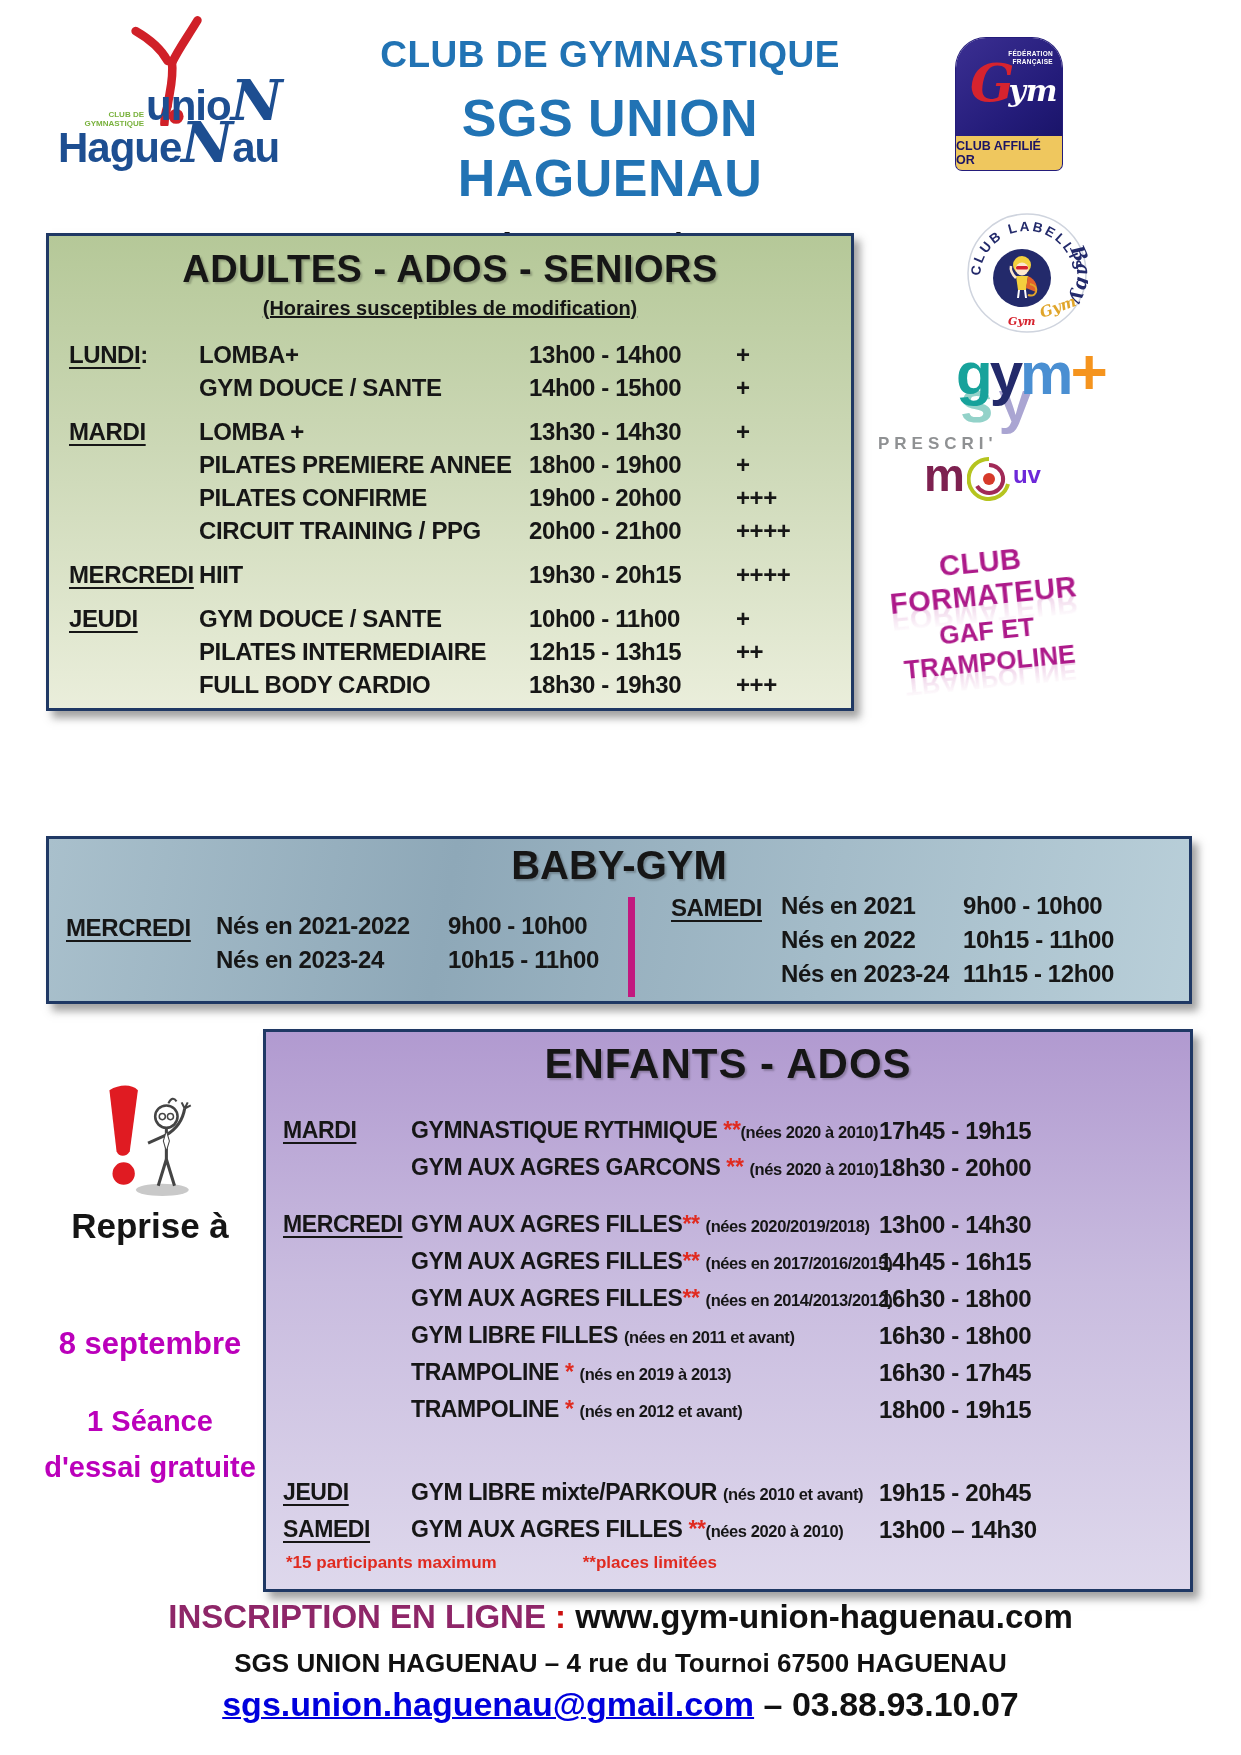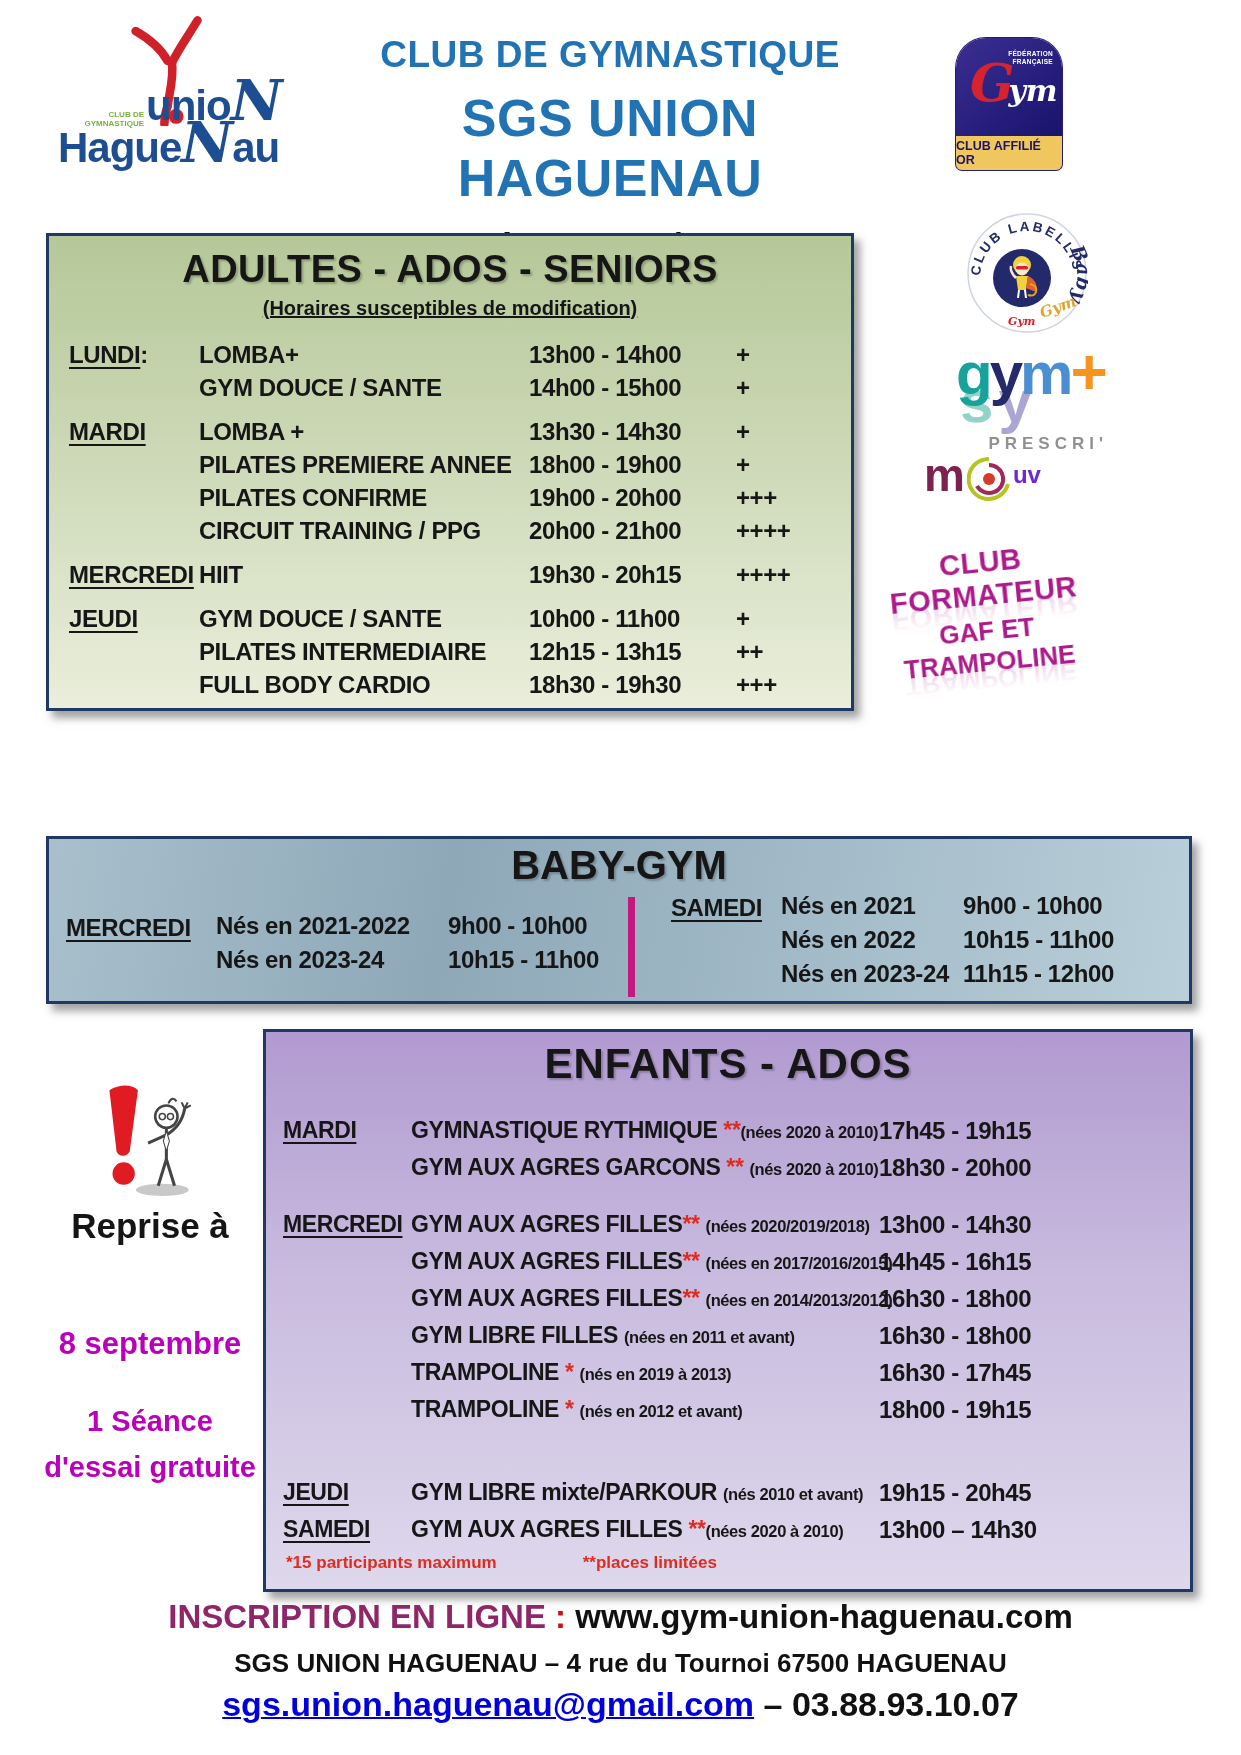--- a/index.html
+++ b/index.html
@@ -93,21 +93,21 @@
          font-size:29px;font-weight:700;color:#bb00bb;line-height:46px;}
 
   
   .badge-baby{position:absolute;left:966px;top:212px;width:122px;height:122px;}
   .gymplus{position:absolute;left:956px;top:342px;width:180px;height:100px;font-weight:700;}
   .gp-main{position:relative;z-index:1;font-size:60px;letter-spacing:-3px;line-height:60px;}
   .gp-g{color:#17a29b;}.gp-y{color:#232a6b;}.gp-m{color:#4a8fd2;}
   .gp-plus{color:#f5941e;font-size:64px;}
   .gp-echo{position:absolute;left:4px;top:30px;z-index:0;font-size:60px;letter-spacing:-3px;line-height:60px;}
   .gp-s{color:#93d2c9;}.gp-ey{color:#aaa5d2;margin-left:8px;}
-  .prescri{position:absolute;left:878px;top:434px;width:230px;text-align:right;}
+  .prescri{position:absolute;left:878px;top:434px;width:230px;}
   .prescri-top{font-size:17px;font-weight:600;letter-spacing:5px;color:#8f9193;}
   .mouv{margin-left:46px;margin-top:-6px;display:flex;align-items:center;}
   .mouv-m{font-size:46px;font-weight:700;color:#7d2150;}
   .mouv-at{width:44px;height:44px;margin:8px 2px 0;}
   .mouv-uv{font-size:24px;font-weight:700;color:#6d28d9;}
   .formateur{position:absolute;left:858px;top:546px;width:254px;text-align:center;
              transform:rotate(-5.5deg);color:#ad1a8a;font-weight:700;}
   .cf1{font-size:29px;letter-spacing:.5px;
        -webkit-box-reflect:below -17px linear-gradient(transparent 55%,rgba(0,0,0,.25));}
   .cf2{font-size:26px;margin-top:4px;

